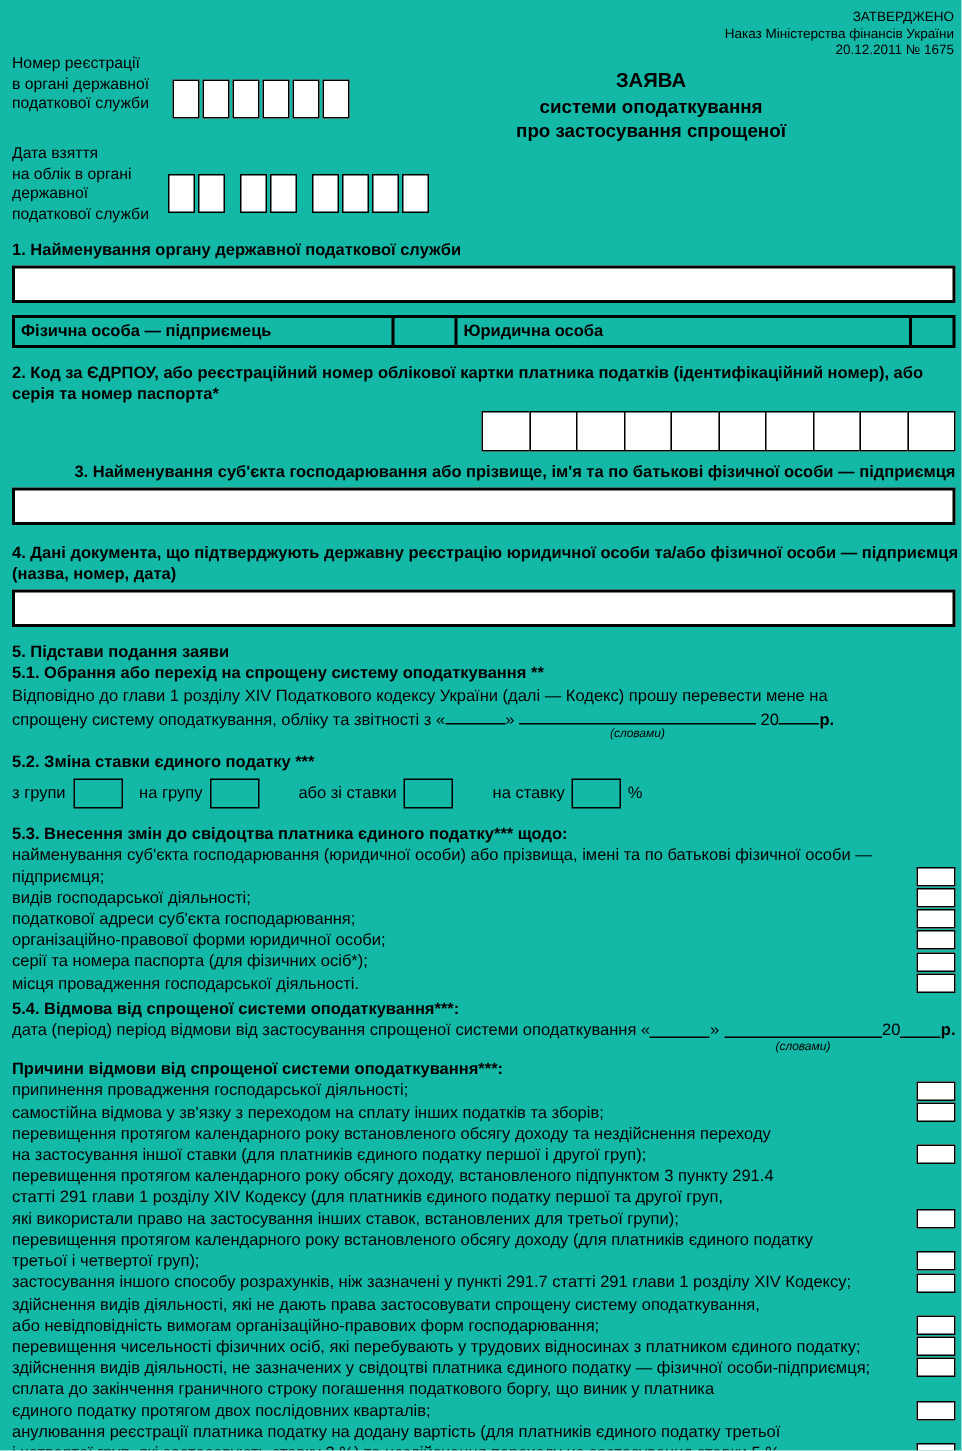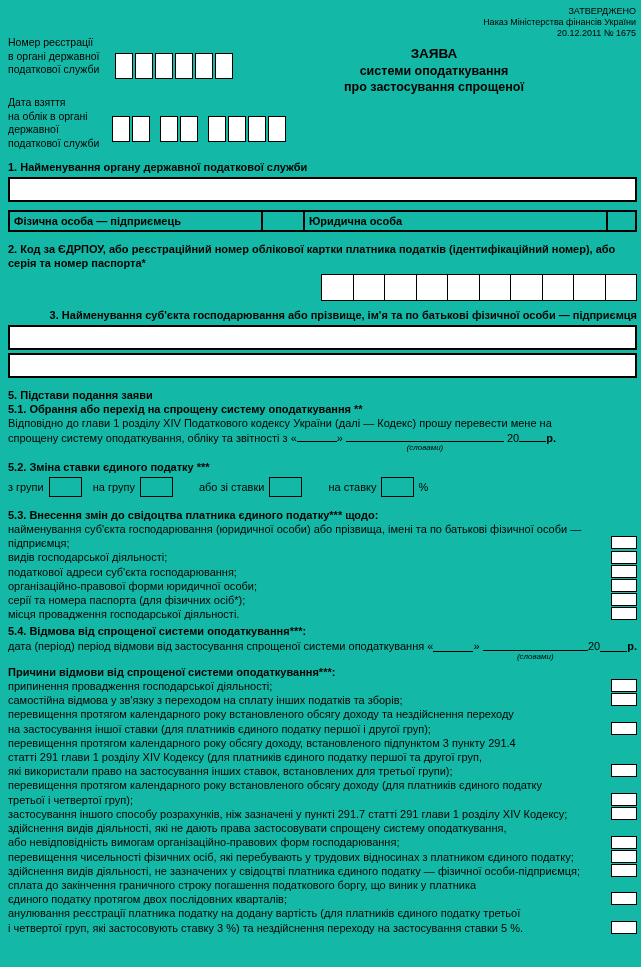--- a/index.html
+++ b/index.html
@@ -63,21 +63,21 @@
 
   
   .bl { display:inline-block; border-bottom:1px solid #000; height:12px; vertical-align:baseline; }
   .bl-sm { width:40px; }
   .bl-yr { width:27px; }
   .bl-lg { width:158px; position:relative; }
   .bl-note {
     position:absolute; top:13px; left:0; right:0; text-align:center;
     font-size:8px; font-style:italic; line-height:9px; border:none;
   }
-  .dateline { display:flex; align-items:center; white-space:pre; }
+  .dateline { display:flex; align-items:flex-start; white-space:pre; }
   .dateline .bl-grow { flex:1; position:relative; border-bottom:1px solid #000; height:12px; align-self:flex-end; margin-bottom:2px; }
 
   
   .rates { display:flex; align-items:center; margin-top:3px; height:21px; }
   .rates .rbox { width:33px; height:20px; border:1px solid #000; margin-left:5px; }
   .rates .lbl2 { margin-left:11px; }
   .rates .lbl3 { margin-left:26px; }
   .rates .lbl4 { margin-left:26px; }
   .rates .pct  { margin-left:4px; }
 
@@ -162,20 +162,22 @@
       <div class="gcell"></div>
       <div class="gcell"></div>
       <div class="gcell"></div>
       <div class="gcell"></div>
       <div class="gcell"></div>
     </div>
 
     <div class="sec-title mt7">3. Найменування суб'єкта господарювання або прізвище, ім'я та по батькові фізичної особи — підприємця</div>
     <div class="bigbox"></div>
 
+    <div class="sec-title mt12">4. Дані документа, що підтверджують державну реєстрацію юридичної особи та/або фізичної особи — підприємця
+(назва, номер, дата)</div>
     <div class="bigbox"></div>
 
     <div class="sec-title mt10">5. Підстави подання заяви</div>
 
     <div class="sec-title">5.1. Обрання або перехід на спрощену систему оподаткування **</div>
     <div class="pre">Відповідно до глави 1 розділу XIV Податкового кодексу України (далі — Кодекс) прошу перевести мене на</div>
     <div>
       <span class="pre">спрощену систему оподаткування, обліку та звітності з «</span><span class="bl bl-sm"></span><span class="pre">» </span><span class="bl bl-lg"><span class="bl-note">(словами)</span></span> <span>20</span><span class="bl bl-yr"></span><span class="b">р.</span>
     </div>
 

